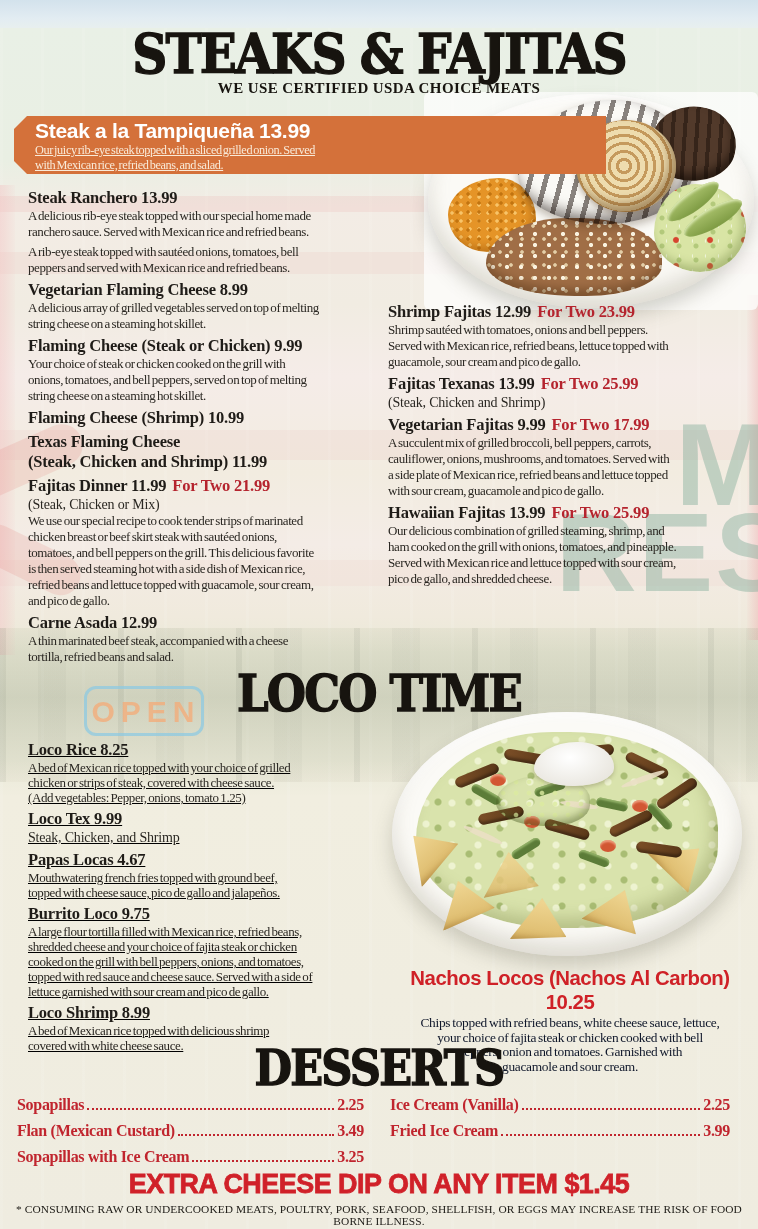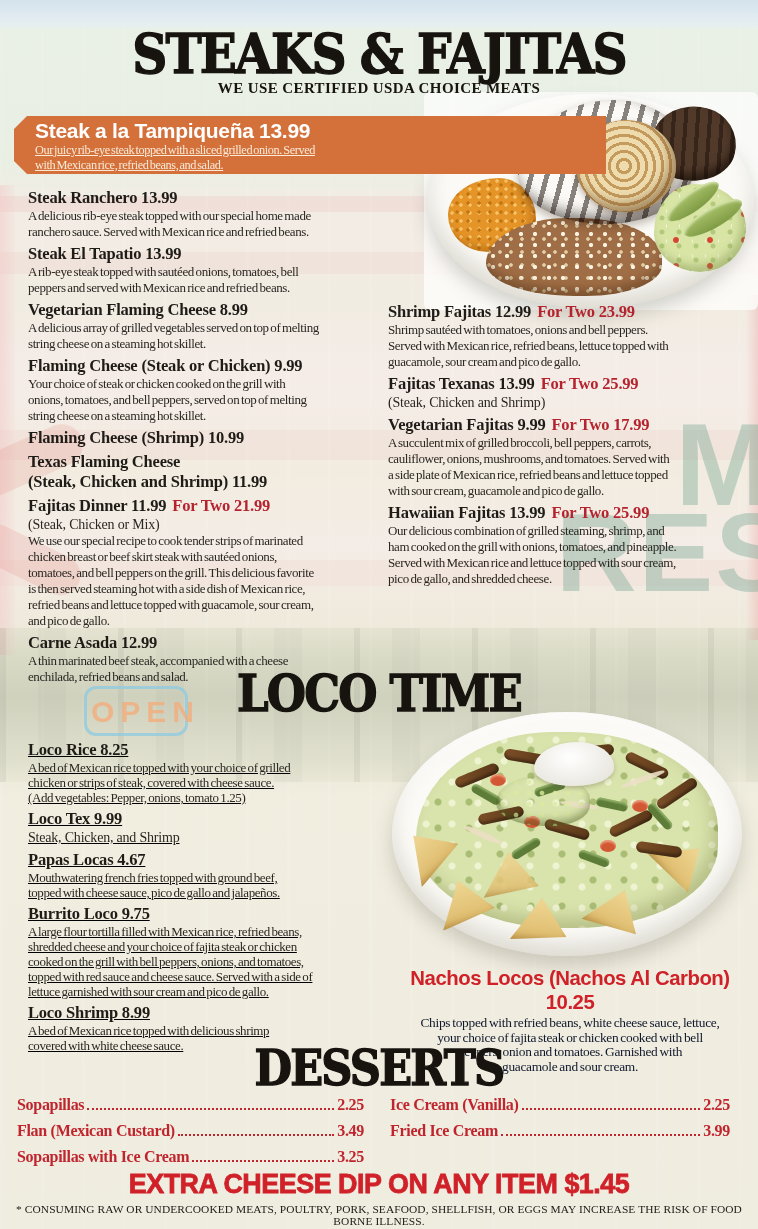--- a/index.html
+++ b/index.html
@@ -17,21 +17,21 @@
     background:repeating-linear-gradient(90deg,rgba(255,255,255,.25) 0 3px,transparent 3px 41px);}
   .pink-stripe{position:absolute;left:0;width:758px;background:rgba(233,176,172,.20);}
   .edge-strip-left{position:absolute;left:0;top:185px;width:15px;height:470px;
     background:linear-gradient(90deg,rgba(242,197,197,.5),rgba(242,197,197,.08));}
   .edge-strip-right{position:absolute;right:0;top:295px;width:11px;height:345px;
     background:linear-gradient(270deg,rgba(238,176,176,.45),rgba(238,176,176,.05));}
   .photo-strip{position:absolute;left:0;top:628px;width:758px;height:154px;
     background:linear-gradient(180deg,rgba(185,190,158,.16),rgba(116,128,96,.22) 45%,rgba(205,196,172,.12));}
   .photo-strip .bars{position:absolute;inset:0;opacity:.6;
     background:repeating-linear-gradient(90deg,rgba(40,52,40,.10) 0 6px,transparent 6px 38px,rgba(40,52,40,.05) 38px 66px,transparent 66px 118px);}
-  .open-sign{position:absolute;left:84px;top:686px;width:104px;height:50px;border:3px solid rgba(142,201,226,.75);
+  .open-sign{position:absolute;left:84px;top:686px;width:120px;height:50px;border:3px solid rgba(142,201,226,.75);
     border-radius:12px;color:rgba(242,172,122,.8);font:700 30px "Liberation Sans",sans-serif;
     letter-spacing:6px;text-align:center;line-height:46px;padding-left:4px;box-sizing:border-box;}
   .wm{position:absolute;font-family:"Liberation Sans",sans-serif;font-weight:900;color:rgba(124,169,150,.42);}
   .wm-m{top:398px;right:-14px;font-size:116px;}
   .wm-res{top:488px;right:-34px;font-size:112px;letter-spacing:2px;}
   .wm-red{position:absolute;background:rgba(222,112,104,.16);border-radius:22px;}
   
   .content{position:absolute;inset:0;z-index:2;}
   .big-head{position:absolute;left:0;width:758px;text-align:center;color:#17140f;
     font-family:"DejaVu Serif",serif;font-weight:700;-webkit-text-stroke:1.4px #17140f;
@@ -222,21 +222,20 @@
 with Mexican rice, refried beans, and salad.</div>
     </div>
 
     <div class="col col-steaks">
       <div class="mi">
         <div class="mi-name">Steak Ranchero 13.99</div>
         <div class="mi-desc">A delicious rib-eye steak topped with our special home made
 ranchero sauce. Served with Mexican rice and refried beans.</div>
       </div>
       <div class="mi">
-        <div class="mi-name">Steak El Tapatio 13.99</div>
         <div class="mi-desc">A rib-eye steak topped with sautéed onions, tomatoes, bell
 peppers and served with Mexican rice and refried beans.</div>
       </div>
       <div class="mi">
         <div class="mi-name">Vegetarian Flaming Cheese 8.99</div>
         <div class="mi-desc">A delicious array of grilled vegetables served on top of melting
 string cheese on a steaming hot skillet.</div>
       </div>
       <div class="mi">
         <div class="mi-name">Flaming Cheese (Steak or Chicken) 9.99</div>
@@ -257,21 +256,21 @@
         <div class="mi-desc">We use our special recipe to cook tender strips of marinated
 chicken breast or beef skirt steak with sautéed onions,
 tomatoes, and bell peppers on the grill. This delicious favorite
 is then served steaming hot with a side dish of Mexican rice,
 refried beans and lettuce topped with guacamole, sour cream,
 and pico de gallo.</div>
       </div>
       <div class="mi">
         <div class="mi-name">Carne Asada 12.99</div>
         <div class="mi-desc">A thin marinated beef steak, accompanied with a cheese
-enchilada, refried beans and salad.</div>
+tortilla, refried beans and salad.</div>
       </div>
     </div>
 
     <div class="col col-fajitas">
       <div class="mi">
         <div class="mi-name"><span>Shrimp Fajitas 12.99</span><span class="fortwo">For Two 23.99</span></div>
         <div class="mi-desc">Shrimp sautéed with tomatoes, onions and bell peppers.
 Served with Mexican rice, refried beans, lettuce topped with
 guacamole, sour cream and pico de gallo.</div>
       </div>

